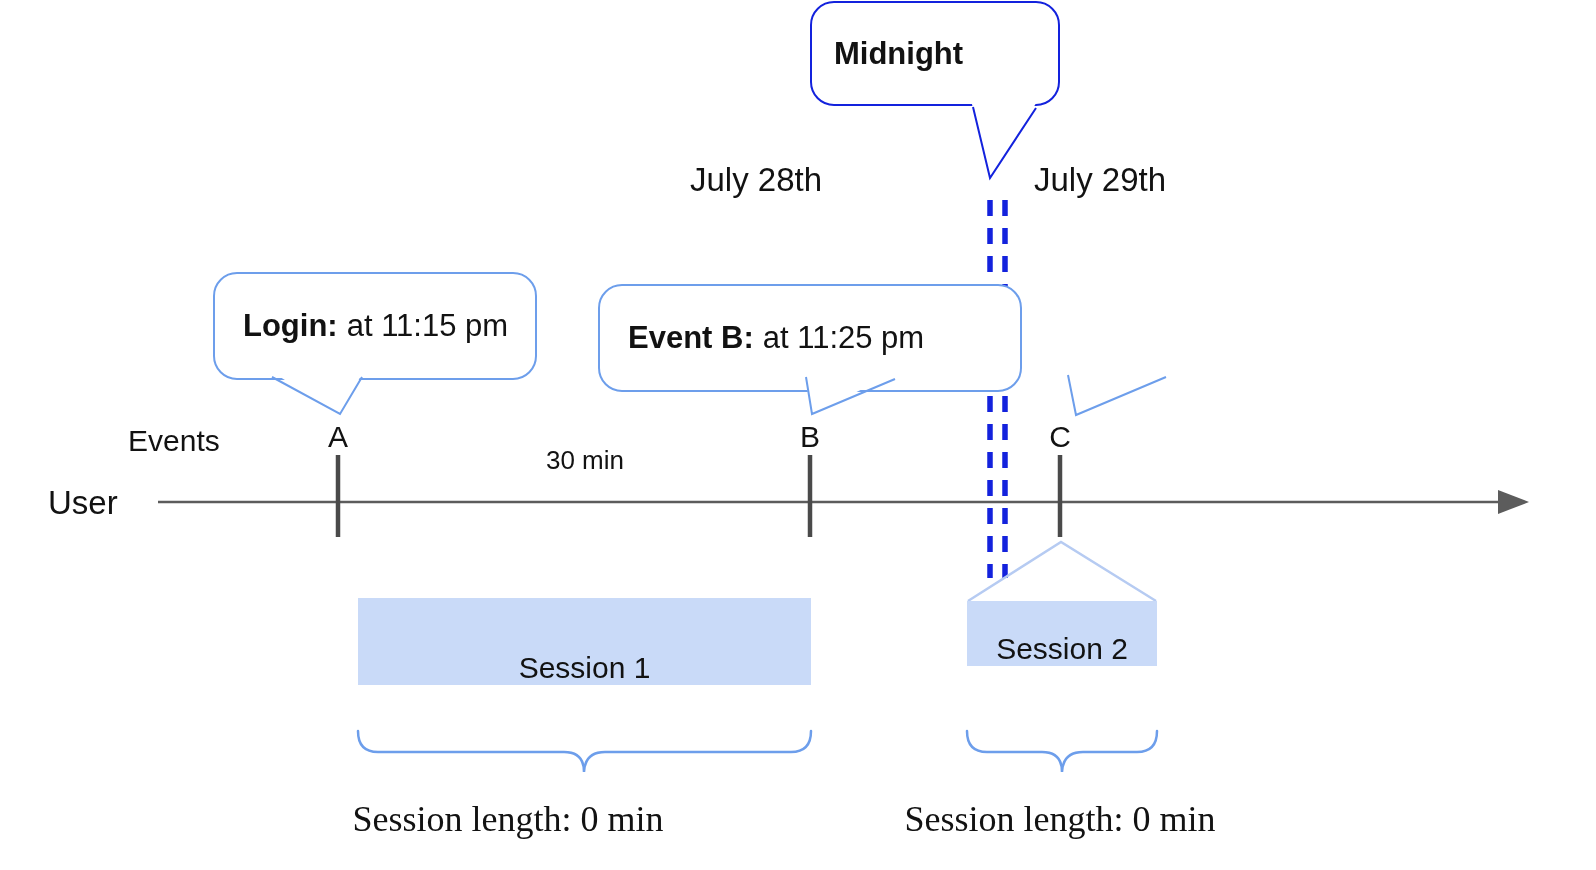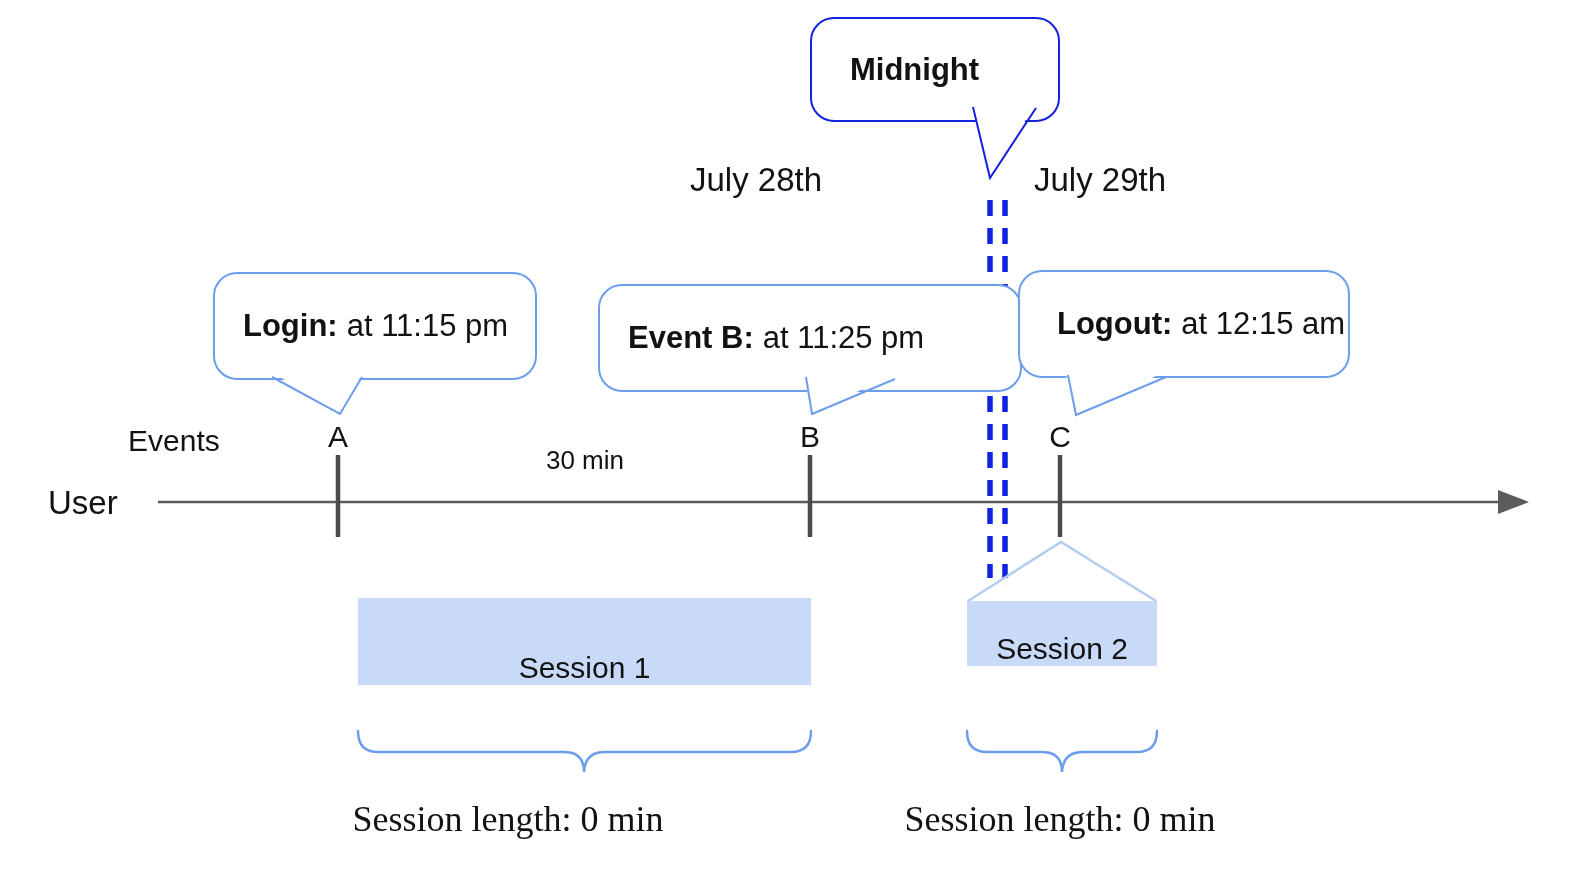--- a/index.html
+++ b/index.html
@@ -50,38 +50,34 @@
 
     <line x1="990" y1="200" x2="990" y2="578" stroke="#1322dd" stroke-width="5.5" stroke-dasharray="16 12"></line>
     <line x1="1005" y1="200" x2="1005" y2="578" stroke="#1322dd" stroke-width="5.5" stroke-dasharray="16 12"></line>
 
     <polyline points="968,601 1061,542 1156,601" fill="none" stroke="#b6cbf2" stroke-width="2.5"></polyline>
 
     <path d="M 358,731 Q 358,752 378,752 L 564,752 Q 584,752 584,772 Q 585,752 605,752 L 791,752 Q 811,752 811,731" fill="none" stroke="#6d9eeb" stroke-width="2.5" stroke-linecap="round"></path>
     <path d="M 967,731 Q 967,752 987,752 L 1042,752 Q 1062,752 1062,772 Q 1063,752 1083,752 L 1137,752 Q 1157,752 1157,731" fill="none" stroke="#6d9eeb" stroke-width="2.5" stroke-linecap="round"></path>
   </svg>
 
-  <div class="bubble dark abs" style="left:810px;top:17px;width:250px;height:105px;padding-left:38px;">
+  <div class="bubble dark abs" style="left:810px;top:1px;width:250px;height:105px;padding-left:22px;">
     <span class="b">Midnight</span>
   </div>
 
   <div class="lbl date-lbl" style="left:690px;top:161px;">July 28th</div>
   <div class="lbl date-lbl" style="left:1034px;top:161px;">July 29th</div>
 
   <div class="bubble abs" style="left:213px;top:272px;width:324px;height:108px;padding-left:28px;">
     <span class="b">Login:</span>
     <span class="r">at 11:15 pm</span>
   </div>
   <div class="bubble abs" style="left:598px;top:284px;width:424px;height:108px;padding-left:28px;">
     <span class="b">Event B:</span>
     <span class="r">at 11:25 pm</span>
-  </div>
-  <div class="bubble abs" style="left:1018px;top:270px;width:332px;height:108px;padding-left:37px;">
-    <span class="b">Logout:</span>
-    <span class="r">at 12:15 am</span>
   </div>
 
   <div class="lbl events-lbl" style="left:128px;top:424px;">Events</div>
   <div class="lbl user-lbl" style="left:48px;top:484px;">User</div>
   <div class="lbl marker-lbl" style="left:308px;top:420px;">A</div>
   <div class="lbl marker-lbl" style="left:780px;top:420px;">B</div>
   <div class="lbl marker-lbl" style="left:1030px;top:420px;">C</div>
   <div class="lbl interval-lbl" style="left:505px;top:445px;">30 min</div>
 
   <div class="session-box" style="left:358px;top:598px;width:453px;height:87px;">

